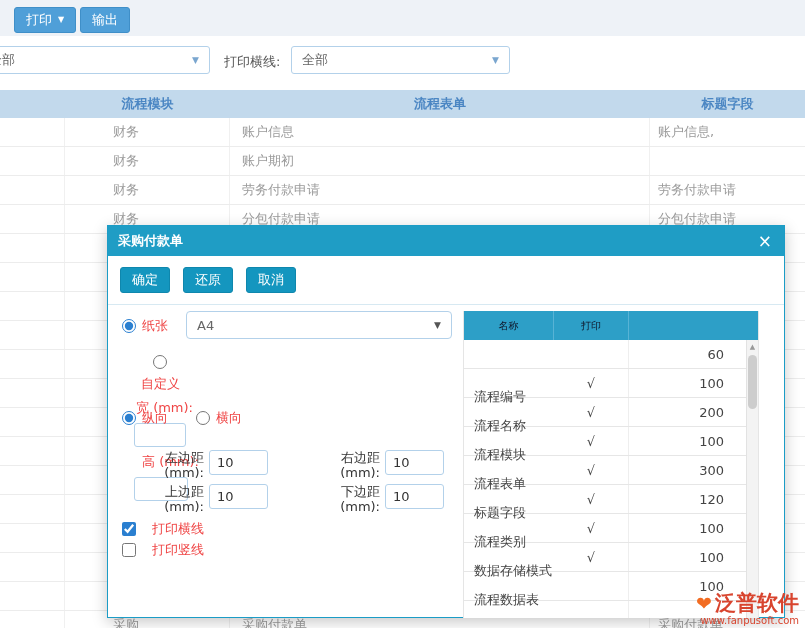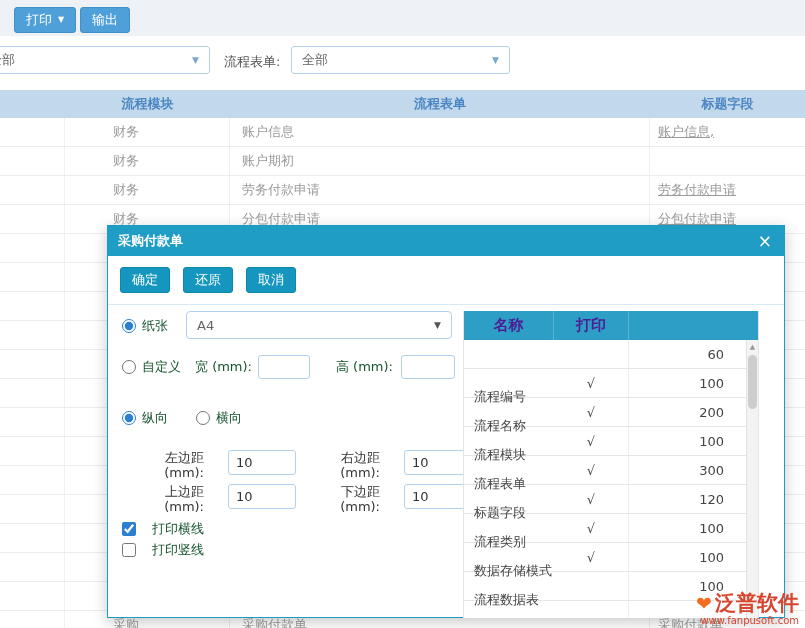--- a/index.html
+++ b/index.html
@@ -36,63 +36,63 @@
   .grid-header { display:flex; height:28px; background:#c2d9ec; }
   .gh { color:#4b86c3; font-weight:bold; font-size:13px; display:flex; align-items:center; justify-content:center; }
   .grid-row { display:flex; height:29px; border-bottom:1px solid #ececec; background:#fff; }
   .grid-row > div { font-size:13px; color:#9b9b9b; display:flex; align-items:center; border-right:1px solid #f0f0f0; }
   .c0 { width:65px; }
   .c1 { width:165px; }
   .c2 { width:420px; }
   .c3 { width:155px; border-right:none !important; }
   .grid-row .c1 { padding-left:48px; }
   .grid-row .c2 { padding-left:12px; }
-  .grid-row .c3 { padding-left:8px;text-decoration:underline; }
+  .grid-row .c3 { padding-left:8px; }
   
   .dialog {
     position:absolute; left:107px; top:225px; width:678px; height:393px;
     background:#fff; border:1px solid #1b9cc6; z-index:10;
     box-shadow:0 4px 14px rgba(0,0,0,.22);
   }
   .dlg-header { height:30px; background:#1f9dc5; display:flex; align-items:center; padding:0 10px; color:#fff; }
   .dlg-title { font-size:13px; font-weight:bold; }
   .dlg-close { margin-left:auto; font-size:17px; line-height:1; cursor:pointer; padding:0 2px; }
   .dlg-btns { position:absolute; top:41px; left:12px; display:flex; gap:13px; }
   .btn-teal {
     background:#1496bf; color:#fff; border:1px solid #0f87ad; height:26px; padding:0 11px;
     font-size:13px; border-radius:3px; cursor:pointer; font-family:inherit;
   }
   .dlg-divider { position:absolute; top:78px; left:0; width:100%; border-top:1px solid #d7e9f2; }
-  .ctl-label { font-size:13px; color:#14532d; }
+  .ctl-label { font-size:13px; color:#ef4444; }
   input[type=radio], input[type=checkbox] { width:14px; height:14px; accent-color:#2a7fd0; cursor:pointer; }
   .row-paper { position:absolute; left:14px; top:91px; display:flex; align-items:center; gap:6px; }
   .sel-paper { left:78px; top:85px; width:266px; border-radius:4px; }
   .sel-paper .caret { color:#555; }
-  .row-custom { position:absolute; left:14px; top:129px; display:flex; align-items:center; gap:6px; }
+  .row-custom { position:absolute; left:14px; top:129px; display:flex; align-items:center; gap:6px;flex-direction:column; }
   .row-custom .sp1 { margin-left:8px; }
   .row-custom input[type=text] { height:24px; border:1px solid #b3d1ea; border-radius:3px; padding:0 6px; font-size:13px; font-family:inherit; }
   .inp-w { width:52px; }
   .inp-h { width:54px; margin-left:2px; }
   .gap22 { margin-left:20px; }
   .row-orient { position:absolute; left:14px; top:183px; display:flex; align-items:center; gap:6px; }
   .row-orient .r2 { margin-left:22px; }
   .mg { position:absolute; display:flex; align-items:flex-start; gap:5px; }
   .mg-label { width:60px; display:flex; flex-direction:column; align-items:flex-end; font-size:13px; color:#333; line-height:15px; }
-  .mg input { width:68px; height:25px; border:1px solid #b3d1ea; border-radius:3px; padding:0 7px; font-size:13px; color:#333; font-family:inherit;margin-left:19px; }
+  .mg input { width:59px; height:25px; border:1px solid #b3d1ea; border-radius:3px; padding:0 7px; font-size:13px; color:#333; font-family:inherit; }
   .mg-left   { left:36px;  top:224px; }
   .mg-right  { left:212px; top:224px; }
   .mg-top    { left:36px;  top:258px; }
   .mg-bottom { left:212px; top:258px; }
   .cb-row { position:absolute; left:14px; display:flex; align-items:center; gap:16px; }
   .cb-h { top:294px; }
   .cb-v { top:315px; }
   
   .cols-table { position:absolute; left:355px; top:85px; width:296px; height:307px; overflow:hidden; border-left:1px solid #e5e5e5; border-right:1px solid #e5e5e5; }
   .ct-header { display:flex; height:29px; background:#2d9fc7; }
-  .ct-header > div { color:#4c1d95; font-size:15px; font-weight:bold; display:flex; align-items:center; justify-content:center; border-right:1px solid #58b3d5; }
+  .ct-header > div { color:#0f172a; font-size:10px; font-weight:normal; display:flex; align-items:center; justify-content:center; border-right:1px solid #58b3d5; }
   .cth0 { width:90px; } .cth1 { width:75px; } .cth2 { width:131px; border-right:none !important; }
   .ct-row { display:flex; height:29px; width:284px; border-bottom:1px solid #e6e6e6; background:#fff; }
   .ct-row > div { font-size:13px; color:#444; display:flex; align-items:center; }
   .ctn { width:90px; padding-left:10px; border-right:1px solid #eee;margin-top:28px; }
   .ctp { width:75px; justify-content:center; border-right:1px solid #eee; }
   .ctw { width:119px; justify-content:flex-end; padding-right:24px; }
   .ct-scroll { position:absolute; right:0; top:29px; bottom:0; width:12px; background:#f3f3f3; border-left:1px solid #e2e2e2; }
   .ct-up { height:13px; display:flex; align-items:center; justify-content:center; color:#999; font-size:7px; }
   .ct-thumb { position:absolute; top:15px; left:1px; width:9px; height:54px; background:#cdcdcd; border-radius:5px; cursor:pointer; }
   
@@ -113,21 +113,21 @@
   <button class="btn-blue btn-export">
     <span>输出</span>
   </button>
 </div>
 
 <div class="filterbar">
   <div class="select sel-module">
     <span>全部</span>
     <span class="caret">▼</span>
   </div>
-  <span class="filter-label">流程表单:</span>
+  <span class="filter-label">打印横线:</span>
   <div class="select sel-category">
     <span>全部</span>
     <span class="caret">▼</span>
   </div>
 </div>
 
 <div class="grid">
   <div class="grid-header">
     <div class="gh c0"></div>
     <div class="gh c1">流程模块</div>

